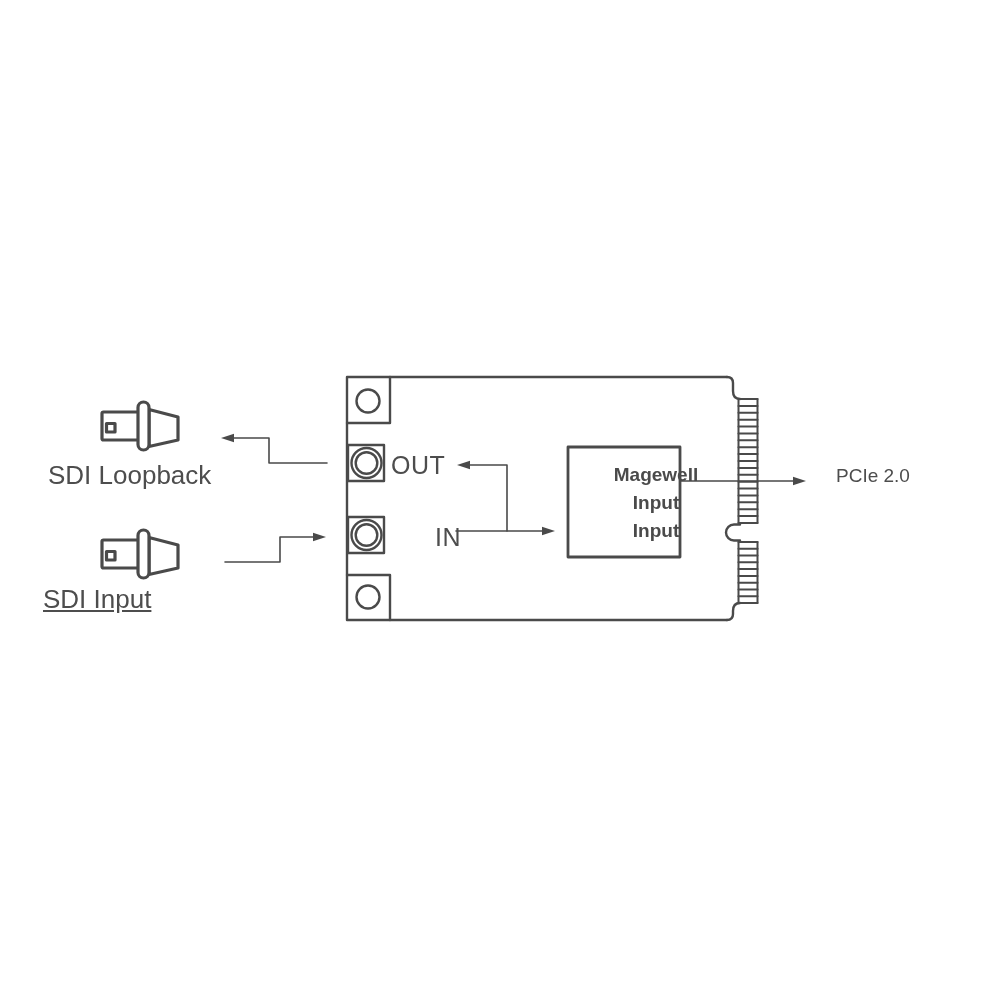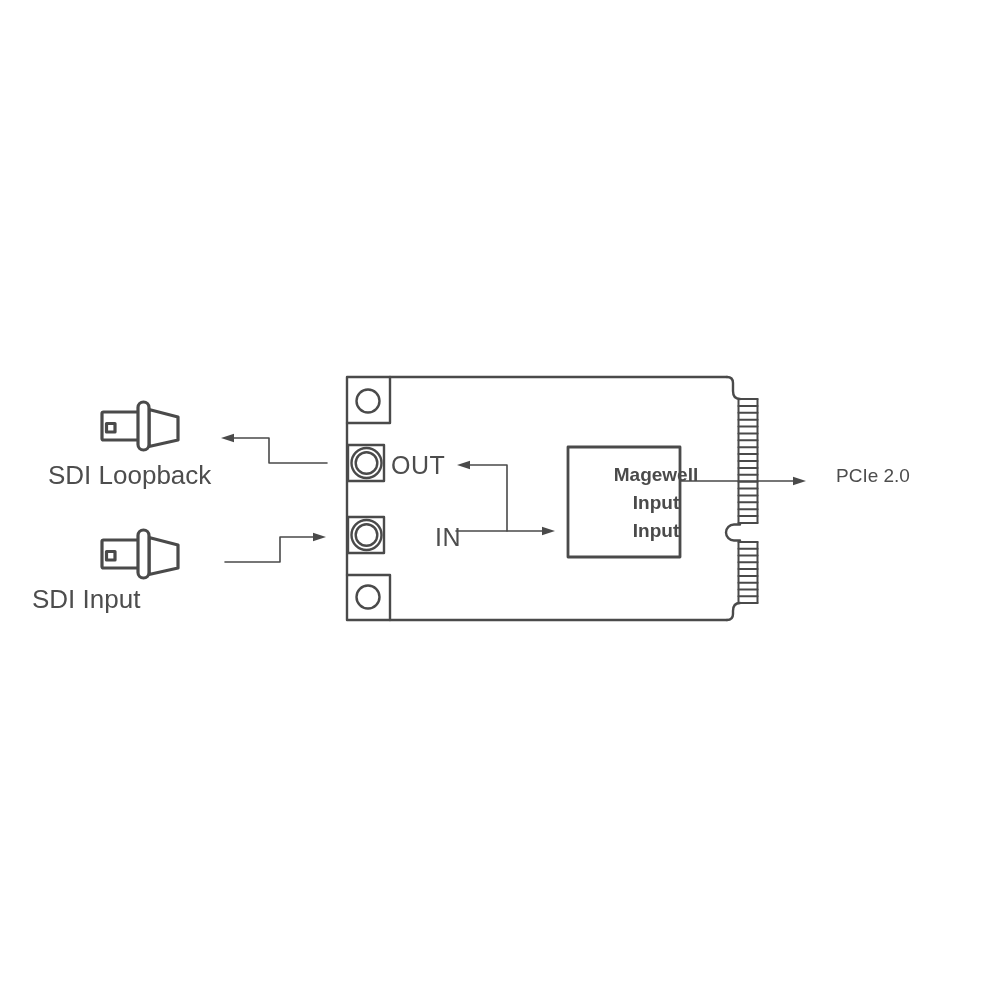--- a/index.html
+++ b/index.html
@@ -146,21 +146,21 @@
 
       <g>
         <path d="M681,481 H794"></path>
         <polygon points="806,481 793,476.8 793,485.2" fill="#4a4a4a" stroke="none"></polygon>
       </g>
     </g>
   </svg>
 
   <div class="lbl lbl-sdi" style="left:48px; top:460px;">SDI Loopback</div>
 
-  <div class="lbl lbl-sdi" style="left:32px; top:584px;">SDI Input</div>
+  <div class="lbl lbl-sdi" style="left:43px; top:584px;text-decoration:underline;">SDI Input</div>
 
   <div class="lbl lbl-port" style="left:391px; top:451px;">OUT</div>
 
   <div class="lbl lbl-port" style="left:391px; top:523px;margin-left:44px;">IN</div>
 
   <div class="lbl lbl-pcie" style="left:836px; top:465px;">PCIe 2.0</div>
 
   <div class="chip-text">
     <div>Magewell</div>
     <div>Input</div>

